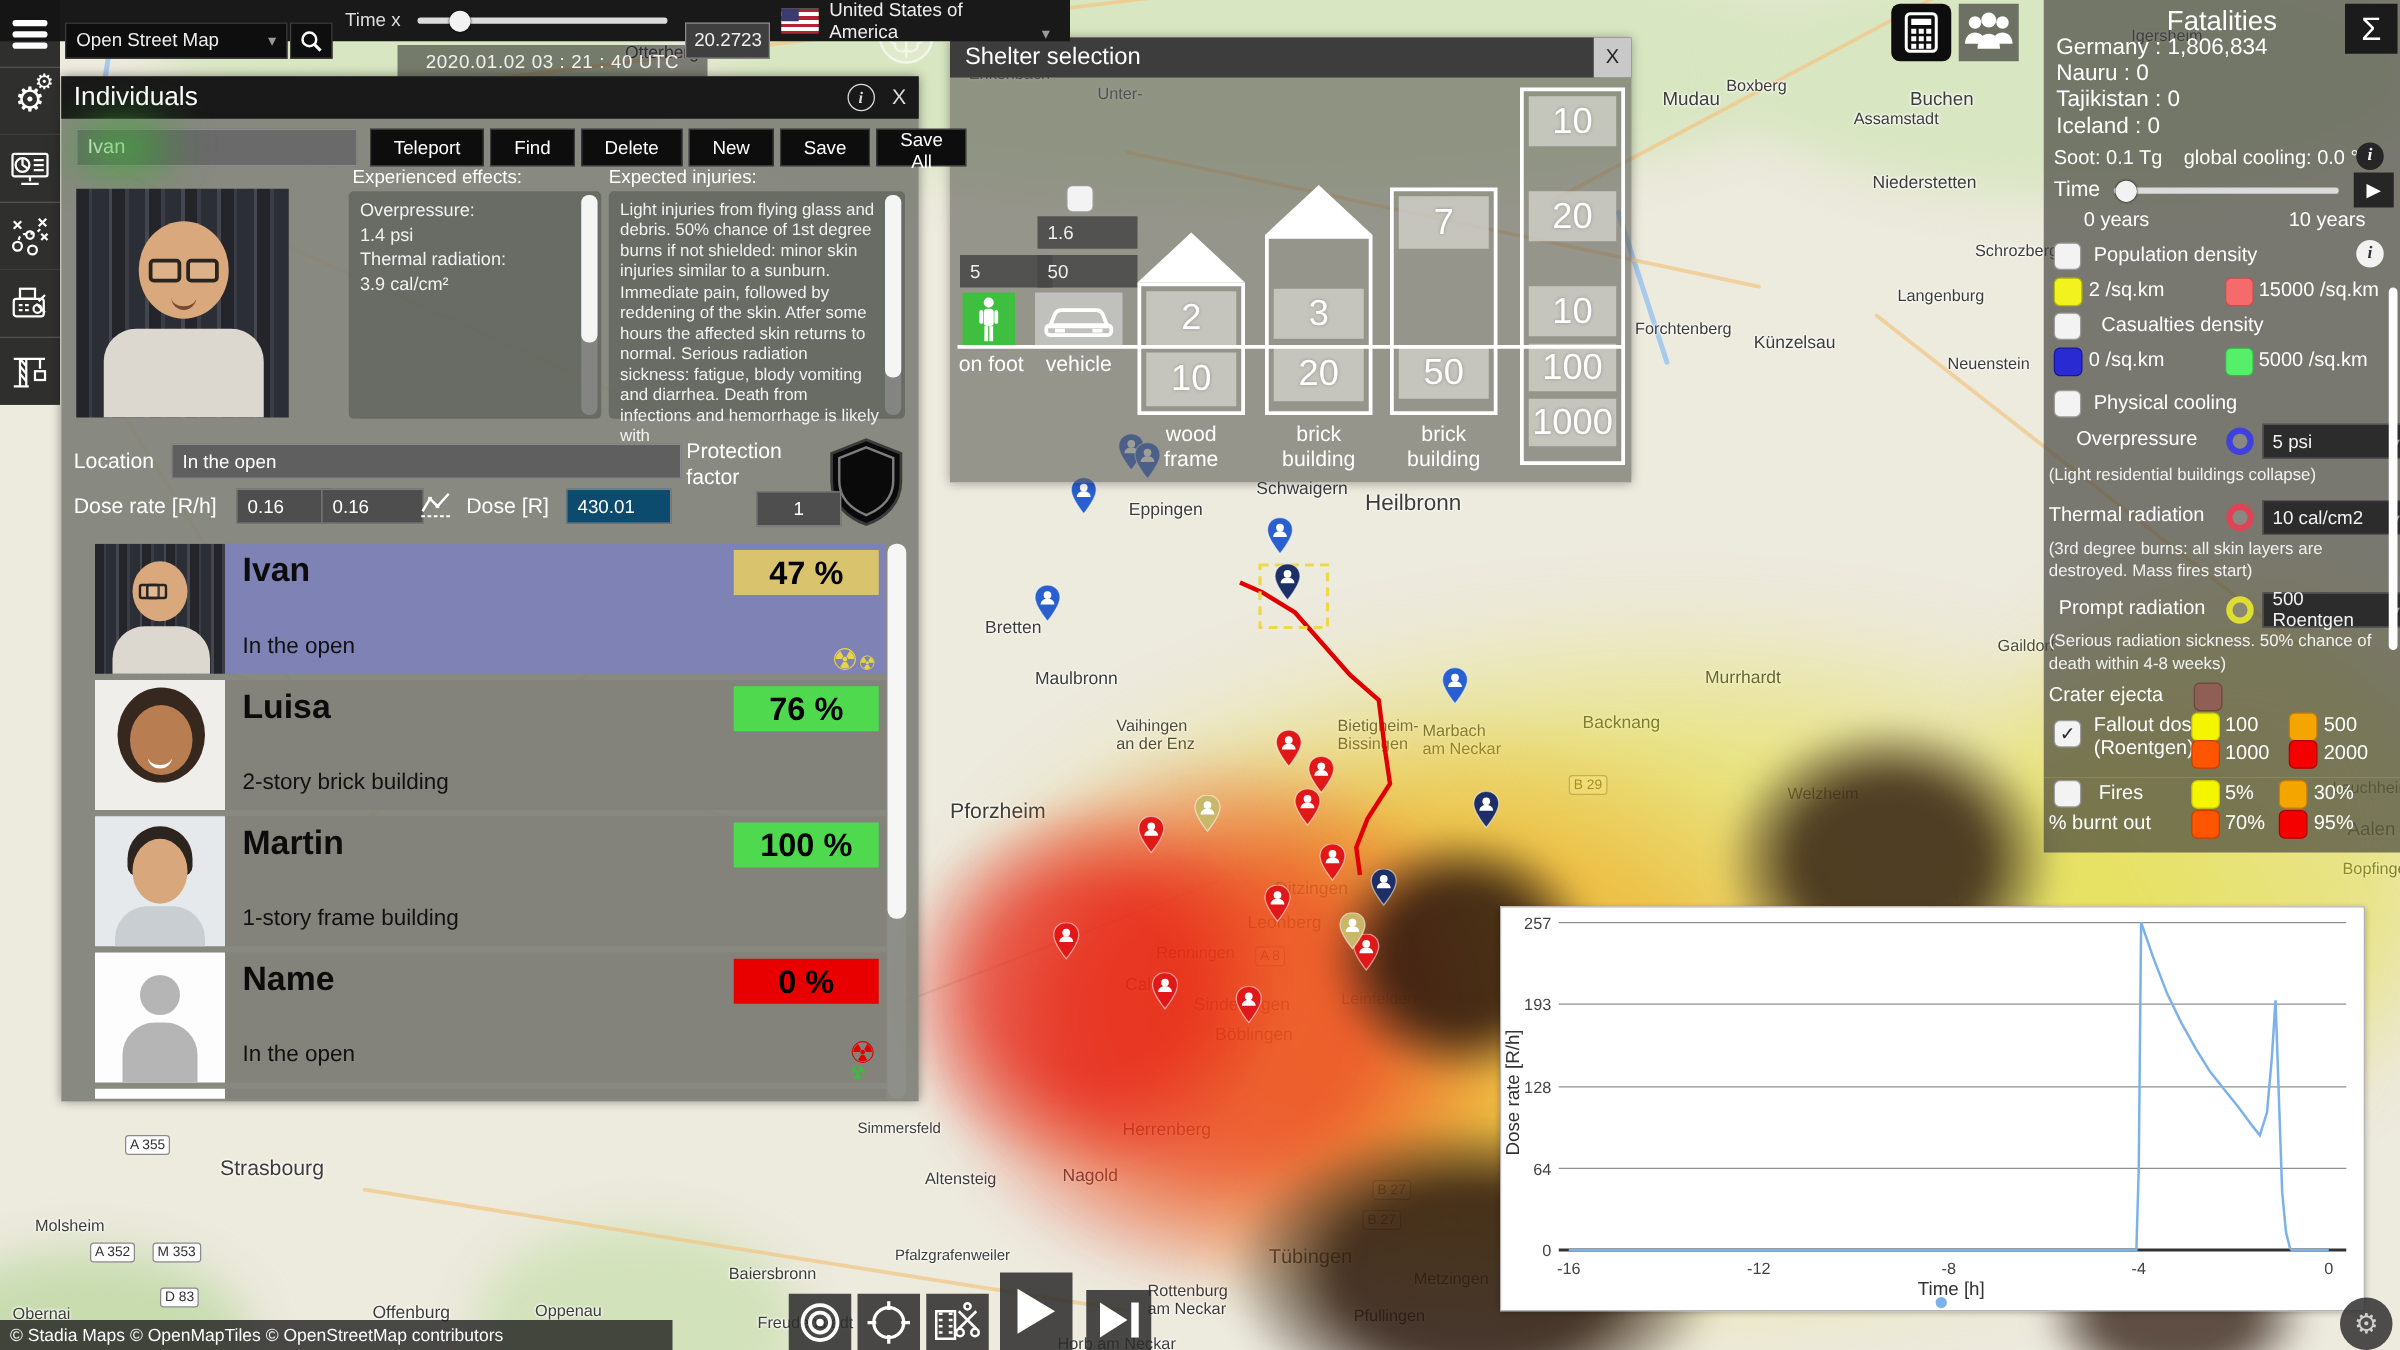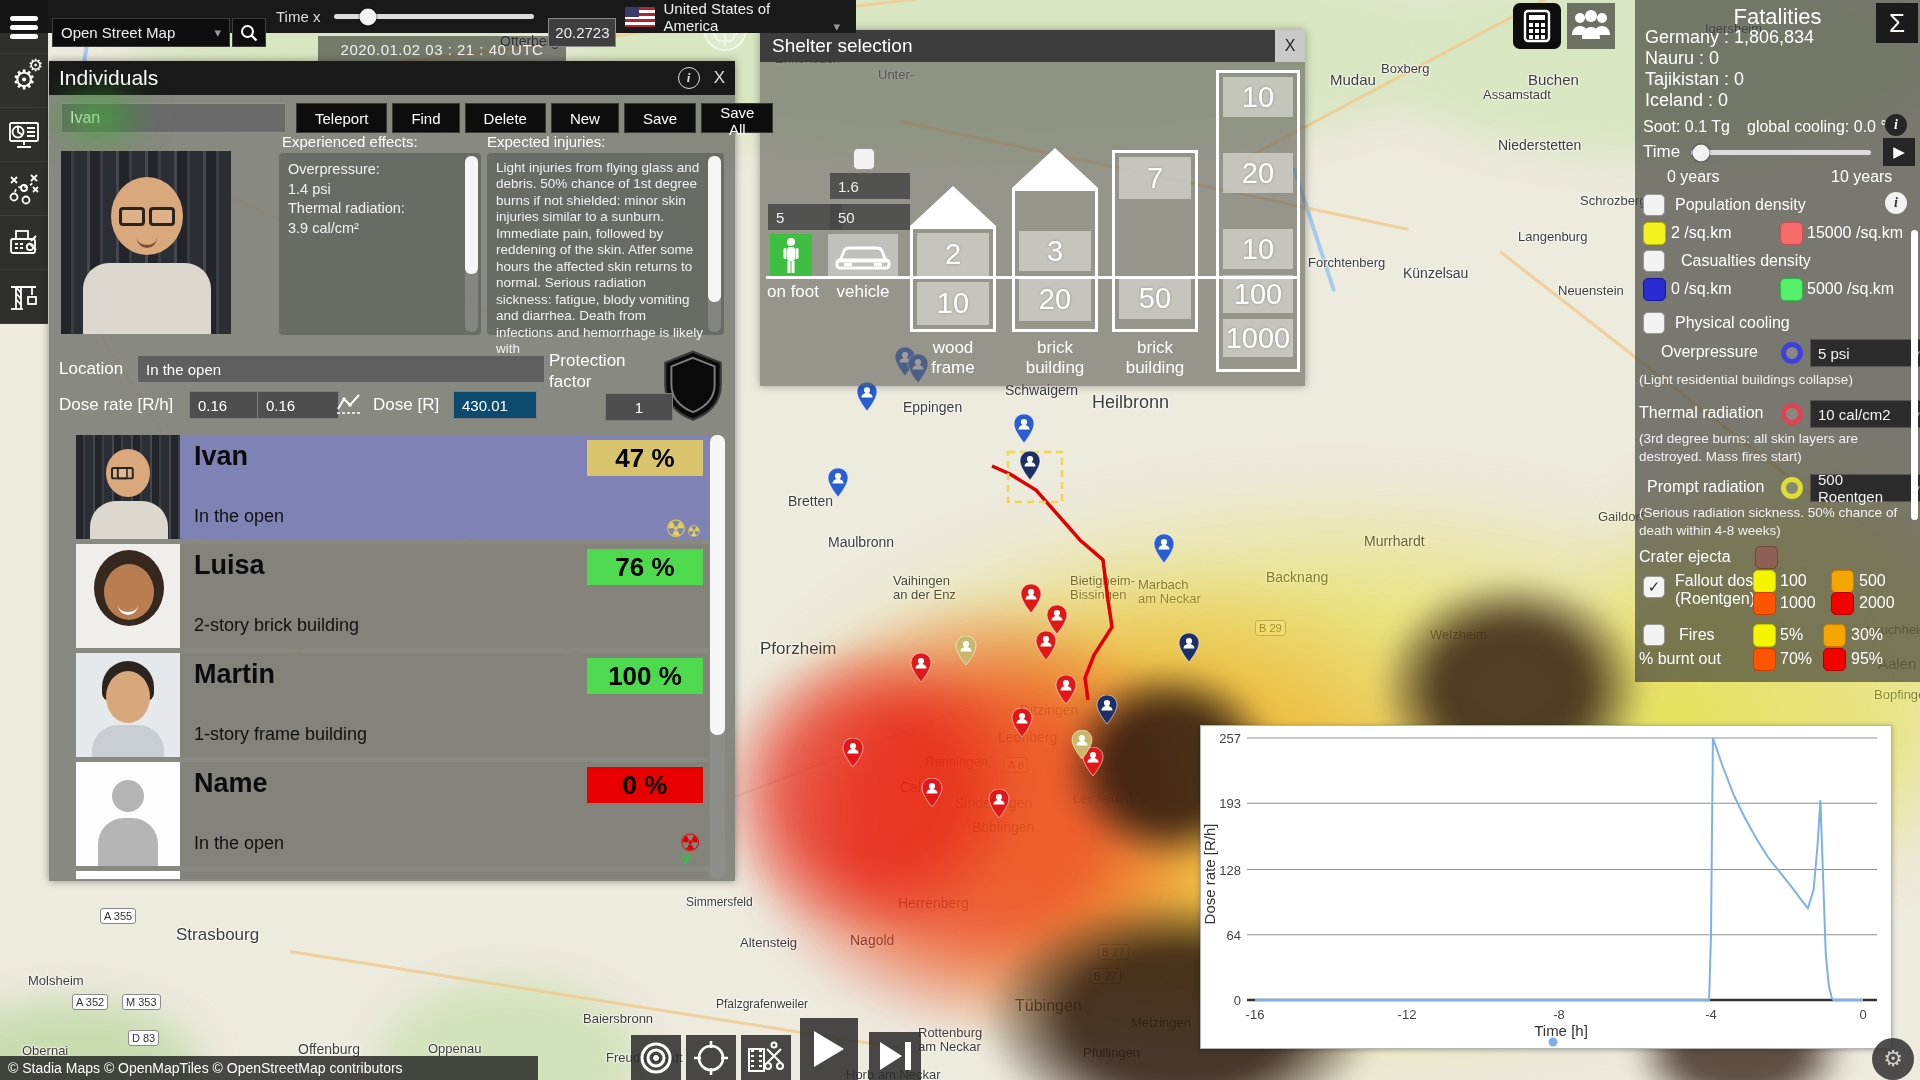--- a/index.html
+++ b/index.html
@@ -685,21 +685,21 @@
     <span class="map-label" style="left: 583px; top: 1012px; font-size: 13px;">Baiersbronn</span>
     <span class="map-label" style="left: 606px; top: 1051px; font-size: 13px;">Freudenstadt</span>
     <span class="map-label" style="left: 1015px; top: 998px; font-size: 16px;">Tübingen</span>
     <span class="map-label" style="left: 918px; top: 1026px; font-size: 13px;">Rottenburg
 am Neckar</span>
     <span class="map-label" style="left: 846px; top: 1068px; font-size: 13px;">Horb am Neckar</span>
     <span class="map-label" style="left: 1131px; top: 1016px; font-size: 13px;">Metzingen</span>
     <span class="map-label" style="left: 1083px; top: 1046px; font-size: 13px;">Pfullingen</span>
     <span class="map-label" style="left: 176px; top: 926px; font-size: 17px;">Strasbourg</span>
     <span class="map-label" style="left: 28px; top: 974px; font-size: 13px;">Molsheim</span>
-    <span class="map-label" style="left: 22px; top: 1044px; font-size: 13px;">Obernai</span>
+    <span class="map-label" style="left: 10px; top: 1044px; font-size: 13px;">Obernai</span>
     <span class="map-label" style="left: 298px; top: 1042px; font-size: 14px;">Offenburg</span>
     <span class="map-label" style="left: 428px; top: 1042px; font-size: 13px;">Oppenau</span>
     <span class="map-label" style="left: 1430px; top: 628px; font-size: 13px;">Welzheim</span>
     <span class="road-badge" style="left: 862px; top: 40px;">A 659</span>
     <span class="road-badge" style="left: 100px; top: 908px;">A 355</span>
     <span class="road-badge" style="left: 72px; top: 994px;">A 352</span>
     <span class="road-badge" style="left: 122px; top: 994px;">M 353</span>
     <span class="road-badge" style="left: 128px; top: 1030px;">D 83</span>
     <span class="road-badge" style="left: 1098px; top: 944px;">B 27</span>
     <span class="road-badge" style="left: 1090px; top: 968px;">B 27</span>

